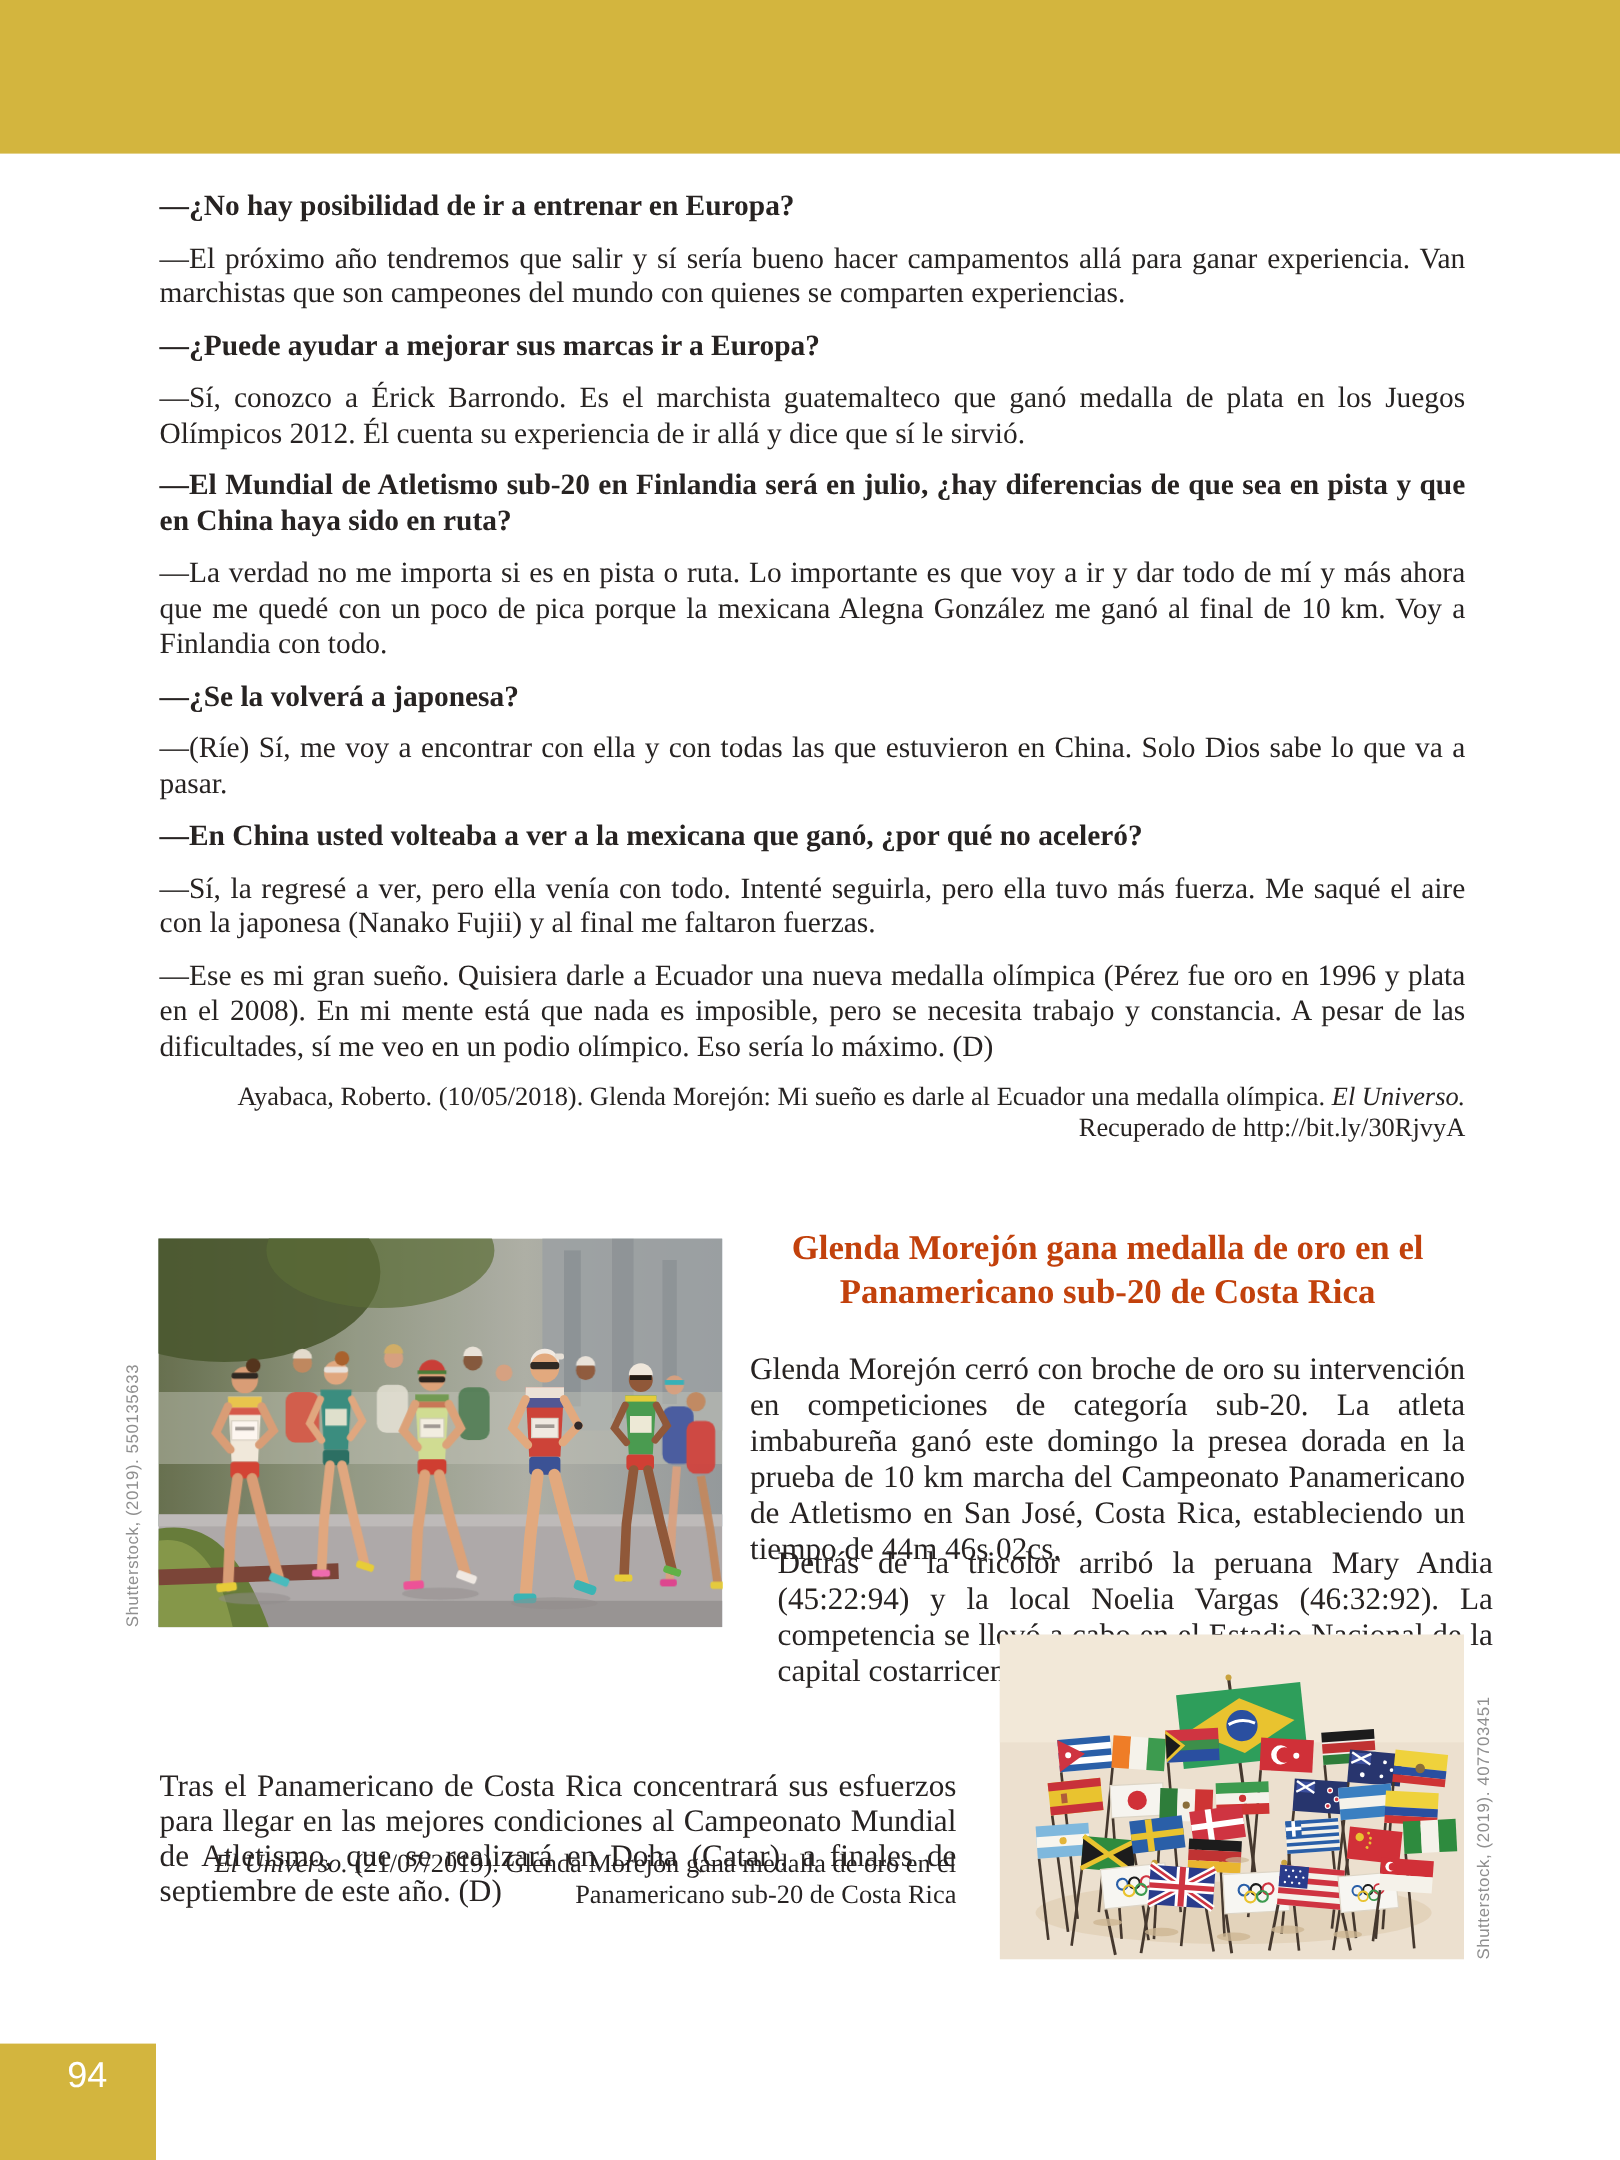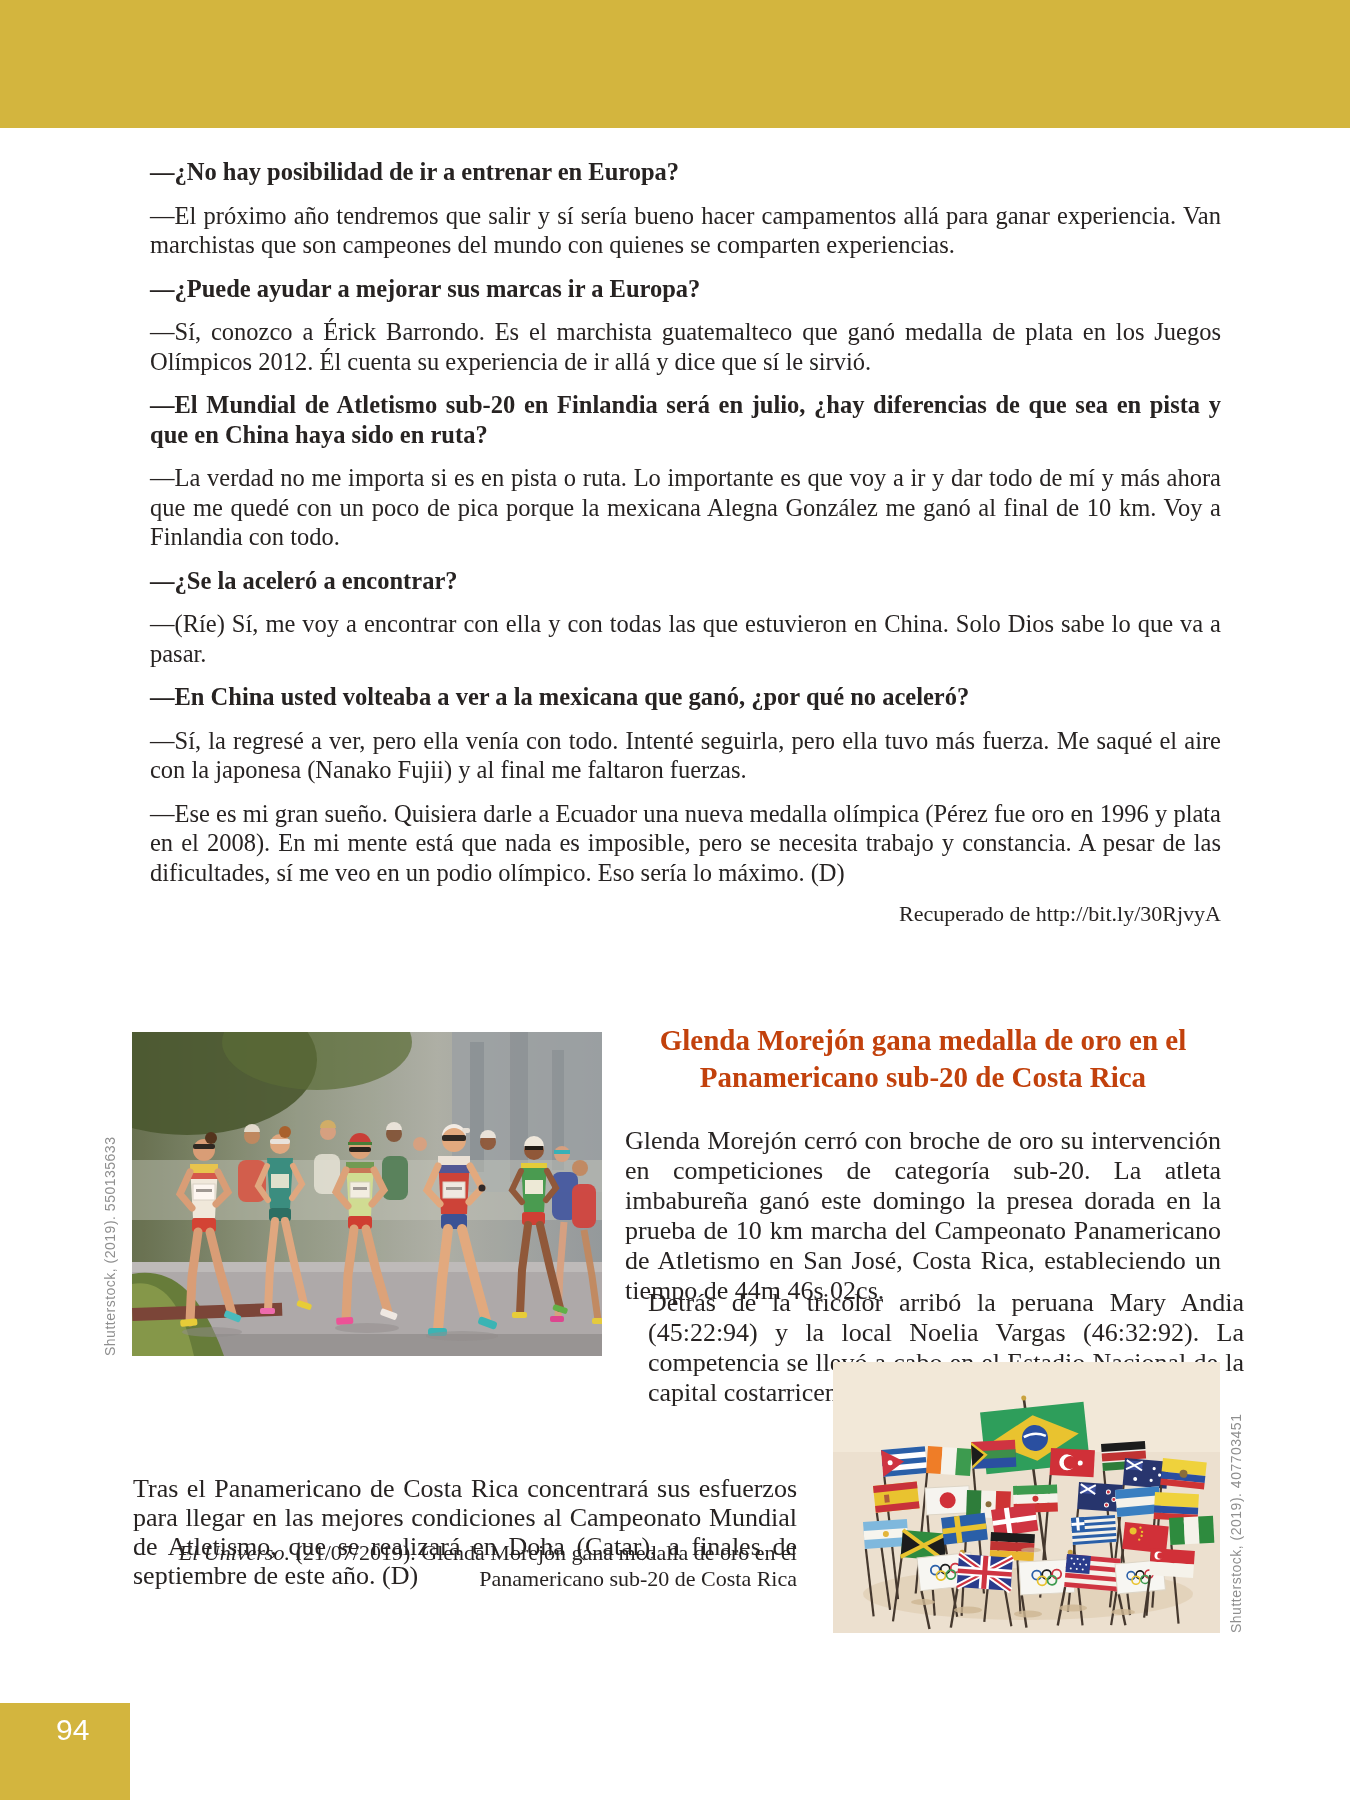--- a/index.html
+++ b/index.html
@@ -3,21 +3,21 @@
 <meta charset="utf-8">
 <style>
   html,body { margin:0; padding:0; background:#ffffff; }
   .page {
     position:relative; width:1350px; height:1800px; background:#ffffff;
     overflow:hidden; font-family:"Liberation Serif", serif; color:#272322;
   }
   .top-band { position:absolute; left:0; top:0; width:1350px; height:128px; background:#d3b53e; }
 
   .interview { position:absolute; left:133px; top:157px; width:1088px; font-size:24.5px; line-height:29.5px; }
-  .interview p { margin:0 0 14px 17px; }
+  .interview p { margin:0 0 14px 0; }
   .interview p.question { font-weight:700; text-align:justify; }
   .interview p.answer { text-align:justify; }
 
   .cit1 { margin-top:6px; text-align:right; font-size:22px; line-height:26px; }
   .it { font-style:italic; }
 
   .art-title { position:absolute; left:625px; top:1022px; width:596px; text-align:center;
     color:#c2410c; font-weight:700; font-size:29px; line-height:37px; }
   .art-p { position:absolute; text-align:justify; font-size:26px; }
   .art-p1 { left:625px; top:1100px; width:596px; line-height:30px; }
@@ -45,27 +45,28 @@
 
   <div class="top-band"></div>
 
   <div class="interview">
     <p class="question">—¿No hay posibilidad de ir a entrenar en Europa?</p>
     <p class="answer">—El próximo año tendremos que salir y sí sería bueno hacer campamentos allá para ganar experiencia. Van marchistas que son campeones del mundo con quienes se comparten experiencias.</p>
     <p class="question">—¿Puede ayudar a mejorar sus marcas ir a Europa?</p>
     <p class="answer">—Sí, conozco a Érick Barrondo. Es el marchista guatemalteco que ganó medalla de plata en los Juegos Olímpicos 2012. Él cuenta su experiencia de ir allá y dice que sí le sirvió.</p>
     <p class="question">—El Mundial de Atletismo sub-20 en Finlandia será en julio, ¿hay diferencias de que sea en pista y que en China haya sido en ruta?</p>
     <p class="answer">—La verdad no me importa si es en pista o ruta. Lo importante es que voy a ir y dar todo de mí y más ahora que me quedé con un poco de pica porque la mexicana Alegna González me ganó al final de 10 km. Voy a Finlandia con todo.</p>
-    <p class="question">—¿Se la aceleró a encontrar?</p>
+    <p class="question">—¿Se la volverá a japonesa?</p>
     <p class="answer">—(Ríe) Sí, me voy a encontrar con ella y con todas las que estuvieron en China. Solo Dios sabe lo que va a pasar.</p>
     <p class="question">—En China usted volteaba a ver a la mexicana que ganó, ¿por qué no aceleró?</p>
     <p class="answer">—Sí, la regresé a ver, pero ella venía con todo. Intenté seguirla, pero ella tuvo más fuerza. Me saqué el aire con la japonesa (Nanako Fujii) y al final me faltaron fuerzas.</p>
     <p class="answer">—Ese es mi gran sueño. Quisiera darle a Ecuador una nueva medalla olímpica (Pérez fue oro en 1996 y plata en el 2008). En mi mente está que nada es imposible, pero se necesita trabajo y constancia. A pesar de las dificultades, sí me veo en un podio olímpico. Eso sería lo máximo. (D)</p>
 
     <div class="cit1">
+      <div><span>Ayabaca, Roberto. (10/05/2018). Glenda Morejón: Mi sueño es darle al Ecuador una medalla olímpica. </span><span class="it">El Universo.</span></div>
       <div>Recuperado de http://bit.ly/30RjvyA</div>
     </div>
   </div>
 
   <div class="photo-walkers">
     <svg viewBox="0 0 470 324" preserveAspectRatio="none">
       <defs>
         <linearGradient id="bgw" x1="0" y1="0" x2="1" y2="0">
           <stop offset="0" stop-color="#5e6f52"></stop>
             <stop offset="0.35" stop-color="#8e9c8c"></stop>

